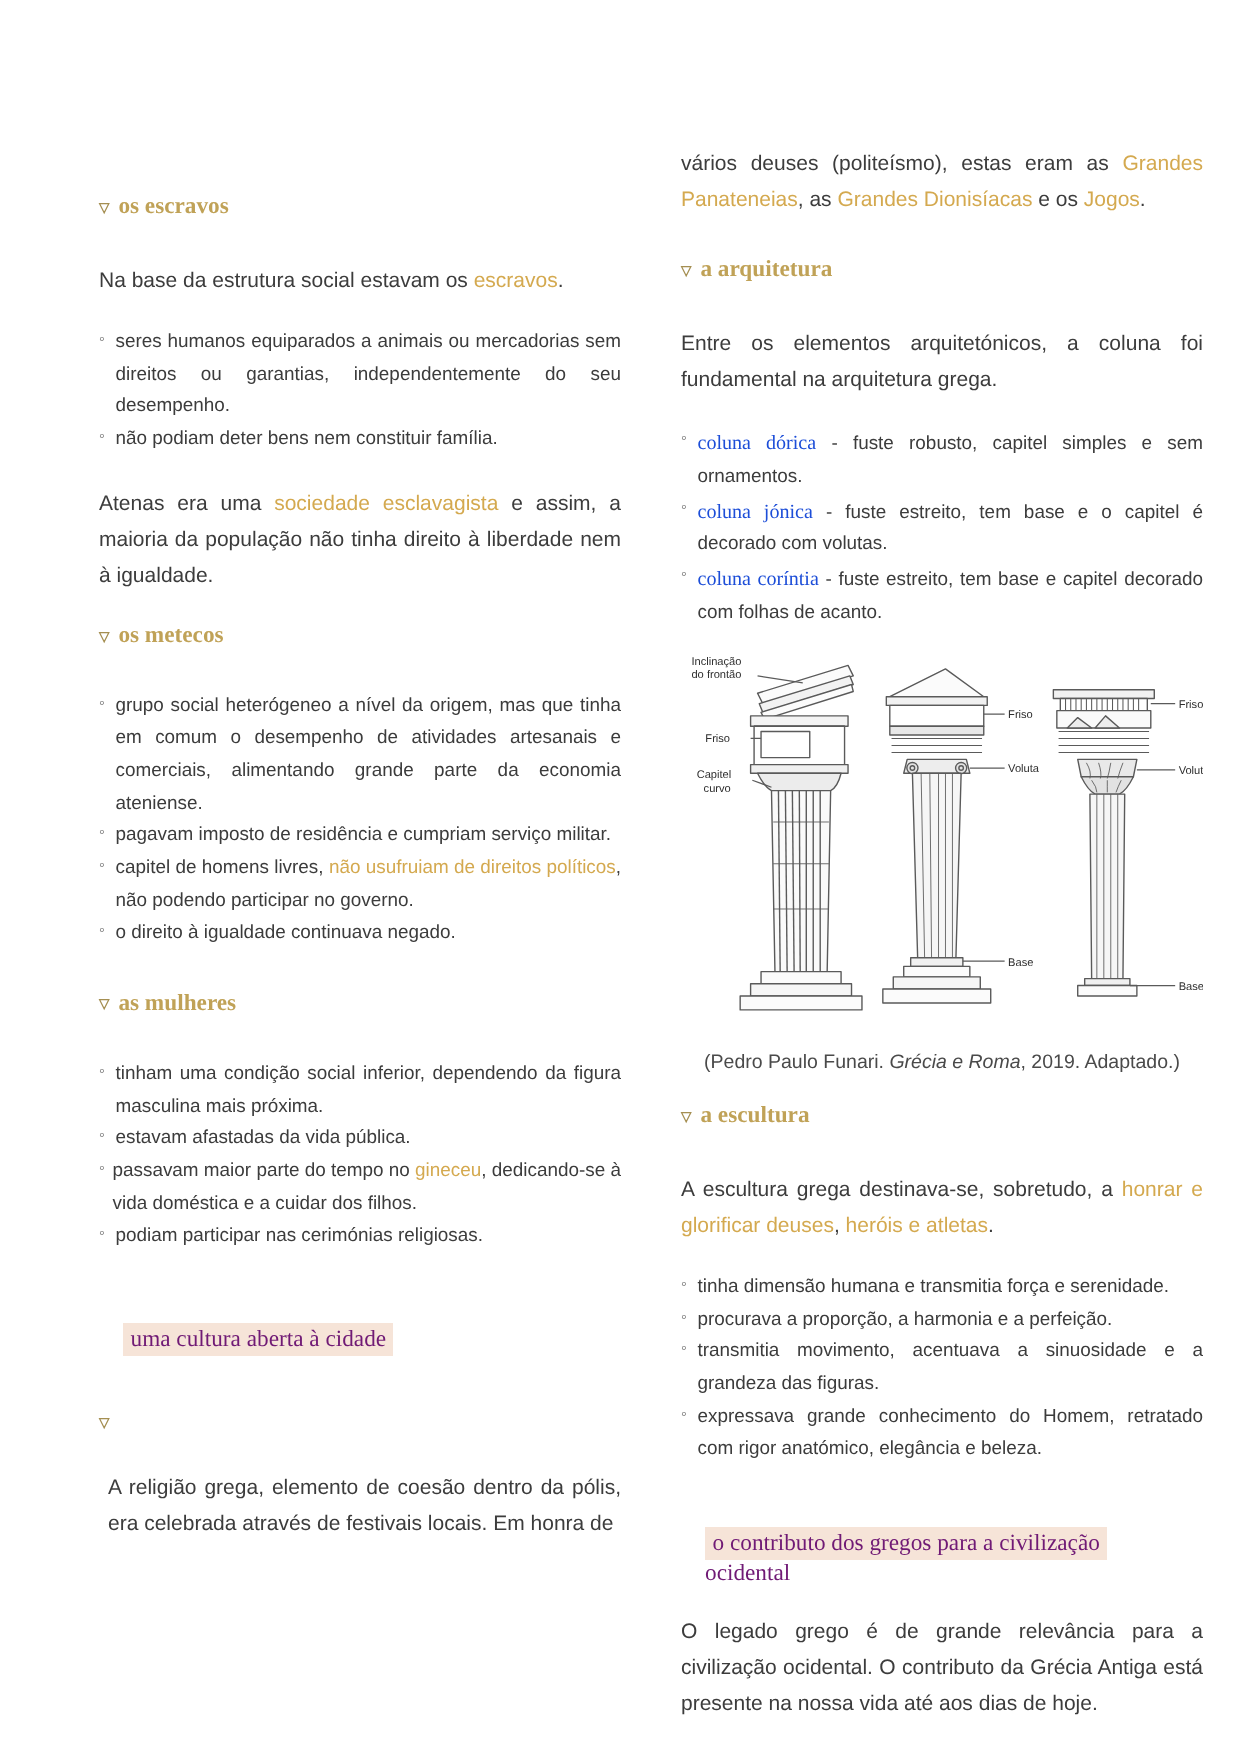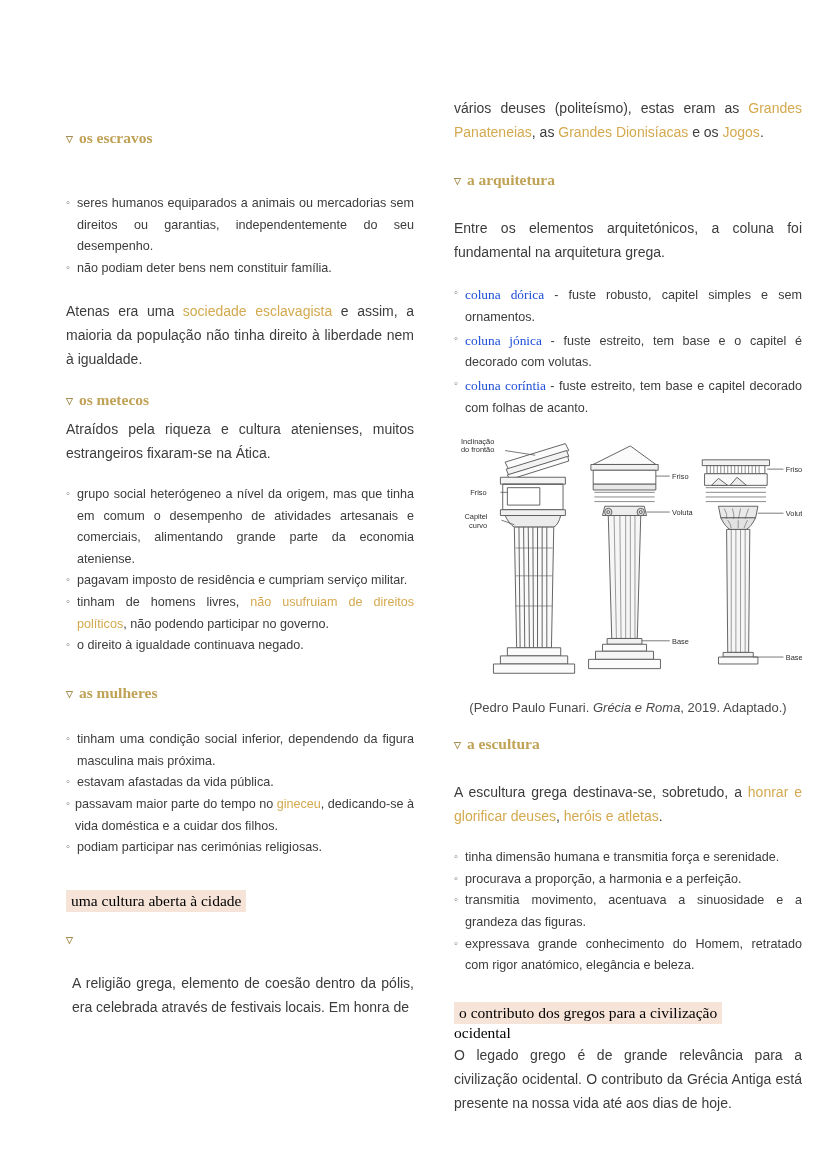--- a/index.html
+++ b/index.html
@@ -46,23 +46,23 @@
     line-height: 1;
     color: #a58f52;
     position: relative;
     top: -1px;
   }
   .section-head .htext { display: inline; }
 
   .banner {
     font-family: "Liberation Serif", serif;
     font-size: 15.5px;
-    color: #000000;
+    color: #701a75;
     line-height: 1.28;
-    margin: 0;
+    margin: 16px;
   }
   .banner .hl {
     background: #f6e4d8;
     padding: 2px 5px 3px 5px;
     box-decoration-break: clone;
     -webkit-box-decoration-break: clone;
   }
 
   
   p.body {
@@ -135,20 +135,23 @@
 
     <div class="sp-xl"></div>
 
     <h3 class="section-head">
       <span class="tri">▽</span>
       <span class="htext">os escravos</span>
     </h3>
 
     <div class="sp-md"></div>
 
+    <p class="body nojust">
+      <span>Na base da estrutura social estavam os </span><span class="gold">escravos</span><span>.</span>
+    </p>
 
     <div class="sp-md"></div>
 
     <ul class="bullets">
       <li>seres humanos equiparados a animais ou mercadorias sem direitos ou garantias, independentemente do seu desempenho.</li>
       <li>não podiam deter bens nem constituir família.</li>
     </ul>
 
     <div class="sp-md"></div>
 
@@ -156,29 +159,28 @@
       <span>Atenas era uma </span><span class="gold">sociedade esclavagista</span><span> e assim, a maioria da população não tinha direito à liberdade nem à igualdade.</span>
     </p>
 
     <div class="sp-md"></div>
 
     <h3 class="section-head">
       <span class="tri">▽</span>
       <span class="htext">os metecos</span>
     </h3>
 
-    <p class="body">Atraídos pela riqueza e cultura atenienses, muitos estrangeiros fixaram-se na Ática.</p>
 
     <div class="sp-md"></div>
 
     <ul class="bullets">
       <li>grupo social heterógeneo a nível da origem, mas que tinha em comum o desempenho de atividades artesanais e comerciais, alimentando grande parte da economia ateniense.</li>
       <li>pagavam imposto de residência e cumpriam serviço militar.</li>
       <li>
-        <span>tinham de homens livres, </span><span class="gold">não usufruiam de direitos políticos</span><span>, não podendo participar no governo.</span>
+        <span>capitel de homens livres, </span><span class="gold">não usufruiam de direitos políticos</span><span>, não podendo participar no governo.</span>
       </li>
       <li>o direito à igualdade continuava negado.</li>
     </ul>
 
     <div class="sp-lg"></div>
 
     <h3 class="section-head">
       <span class="tri">▽</span>
       <span class="htext">as mulheres</span>
     </h3>

